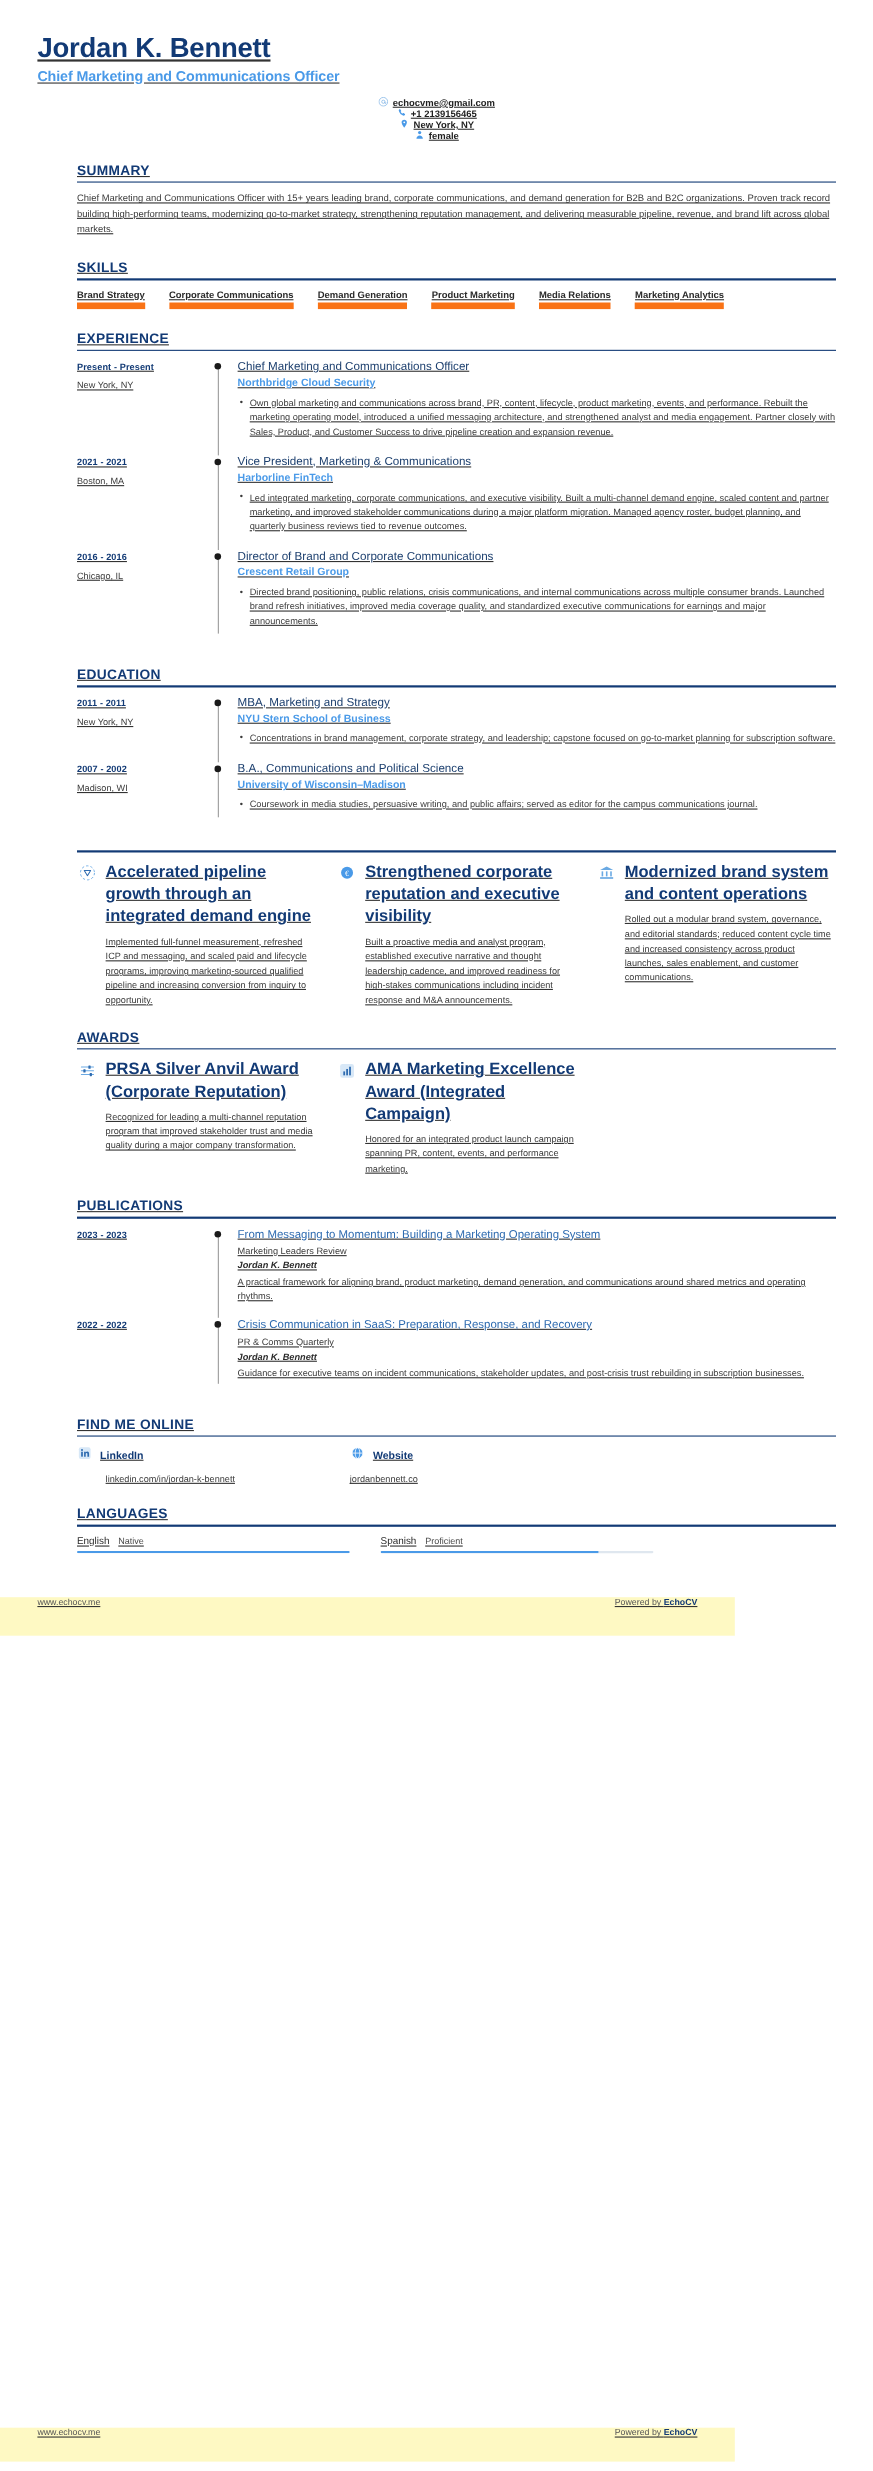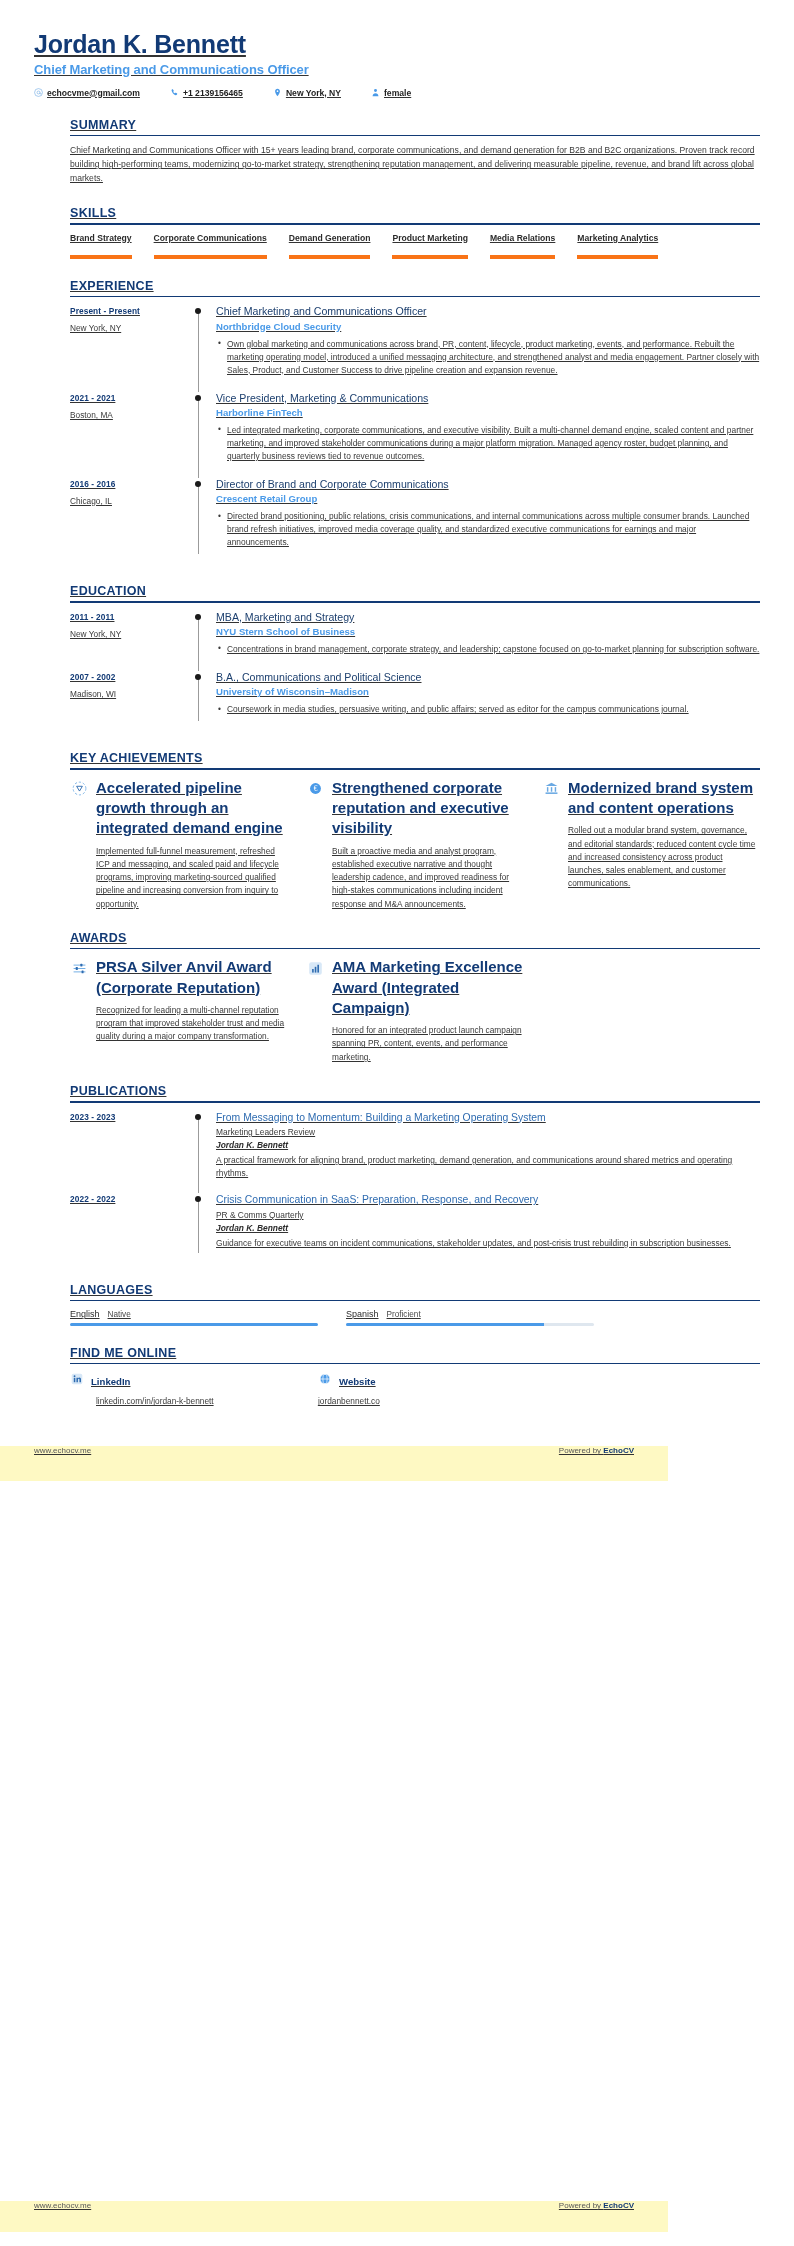--- a/index.html
+++ b/index.html
@@ -36,25 +36,26 @@
     font-size: 13px;
     font-weight: bold;
     color: #4a9ae8;
     margin-top: 3px;
     letter-spacing: -0.1px;
   }
   .contact-row {
     display: flex;
     align-items: center;
     flex-wrap: wrap;
-    gap: 30px;
+    gap: 0;
     margin-top: 11px;
     font-size: 8.6px;
     font-weight: bold;
     color: #1f1f1f;
+    flex-direction: column;
   }
   .contact-item { display: flex; align-items: center; gap: 4px; }
   .contact-item svg { display: block; }
 
   
   .section { margin-top: 20px; margin-left: 36px; }
   .sec-title {
     font-size: 12.5px;
     font-weight: bold;
     color: #123a75;
@@ -84,22 +85,22 @@
   .skill-list {
     display: flex;
     flex-wrap: wrap;
     column-gap: 22px;
     row-gap: 9px;
   }
   .skill-chip {
     font-size: 8.6px;
     font-weight: bold;
     color: #2b2b2b;
-    border-bottom: 4px solid #f97316;
-    padding-bottom: 12px;
+    border-bottom: 6px solid #f97316;
+    padding-bottom: 2px;
     white-space: nowrap;
   }
 
   
   .entry {
     display: flex;
     align-items: flex-start;
     position: relative;
   }
   .entry-left {
@@ -441,21 +442,20 @@
           <div class="entry-title">B.A., Communications and Political Science</div>
           <div class="entry-org">University of Wisconsin–Madison</div>
           <div class="bullets">
             <div class="bullet">Coursework in media studies, persuasive writing, and public affairs; served as editor for the campus communications journal.</div>
           </div>
         </div>
       </div>
     </div>
 
     <div class="section">
-      <div class="sec-title">KEY ACHIEVEMENTS</div>
       <div class="sec-rule"></div>
       <div class="cards">
 
         <div class="card">
           <div class="card-icon">
             <svg width="17" height="17" viewBox="0 0 20 20">
                 <circle cx="10" cy="10" r="7.5" fill="none" stroke="#6aa9e3" stroke-width="1" stroke-dasharray="2.6 2.2"></circle>
                 <path d="M6.6 7.4h6.8L10 13z" fill="none" stroke="#2e6bb0" stroke-width="1.1" stroke-linejoin="round"></path>
               </svg>
           </div>
@@ -568,45 +568,20 @@
         </div>
         <div class="entry-rail">
           <div class="line"></div>
           <div class="dot"></div>
         </div>
         <div class="entry-main">
           <div class="pub-title">Crisis Communication in SaaS: Preparation, Response, and Recovery</div>
           <div class="pub-meta">PR &amp; Comms Quarterly</div>
           <div class="pub-author">Jordan K. Bennett</div>
           <div class="pub-desc">Guidance for executive teams on incident communications, stakeholder updates, and post-crisis trust rebuilding in subscription businesses.</div>
-        </div>
-      </div>
-    </div>
-
-    <div class="section">
-      <div class="sec-title">LANGUAGES</div>
-      <div class="sec-rule"></div>
-      <div class="langs">
-        <div class="lang">
-          <div class="lang-row">
-            <span class="lang-name">English</span>
-            <span class="lang-level">Native</span>
-          </div>
-          <div class="lang-bar">
-            <div class="lang-fill" style="width:100%"></div>
-          </div>
-        </div>
-        <div class="lang">
-          <div class="lang-row">
-            <span class="lang-name">Spanish</span>
-            <span class="lang-level">Proficient</span>
-          </div>
-          <div class="lang-bar">
-            <div class="lang-fill" style="width:80%"></div>
-          </div>
         </div>
       </div>
     </div>
 
     <div class="section">
       <div class="sec-title">FIND ME ONLINE</div>
       <div class="sec-rule"></div>
       <div class="online">
         <div class="online-item indent">
           <div class="online-head">
@@ -634,20 +609,45 @@
                   </g>
                 </svg>
             </span>
             <span class="online-label">Website</span>
           </div>
           <div class="online-url">jordanbennett.co</div>
         </div>
       </div>
     </div>
 
+    <div class="section">
+      <div class="sec-title">LANGUAGES</div>
+      <div class="sec-rule"></div>
+      <div class="langs">
+        <div class="lang">
+          <div class="lang-row">
+            <span class="lang-name">English</span>
+            <span class="lang-level">Native</span>
+          </div>
+          <div class="lang-bar">
+            <div class="lang-fill" style="width:100%"></div>
+          </div>
+        </div>
+        <div class="lang">
+          <div class="lang-row">
+            <span class="lang-name">Spanish</span>
+            <span class="lang-level">Proficient</span>
+          </div>
+          <div class="lang-bar">
+            <div class="lang-fill" style="width:80%"></div>
+          </div>
+        </div>
+      </div>
+    </div>
+
     <div class="divider-space"></div>
   </div>
 
   <div class="page-footer" style="padding-bottom:26px;">
     <span>www.echocv.me</span>
     <span class="brand"><span>Powered by </span><b>EchoCV</b></span>
   </div>
 
   <div class="sheet second" style="min-height:720px;"></div>
 

